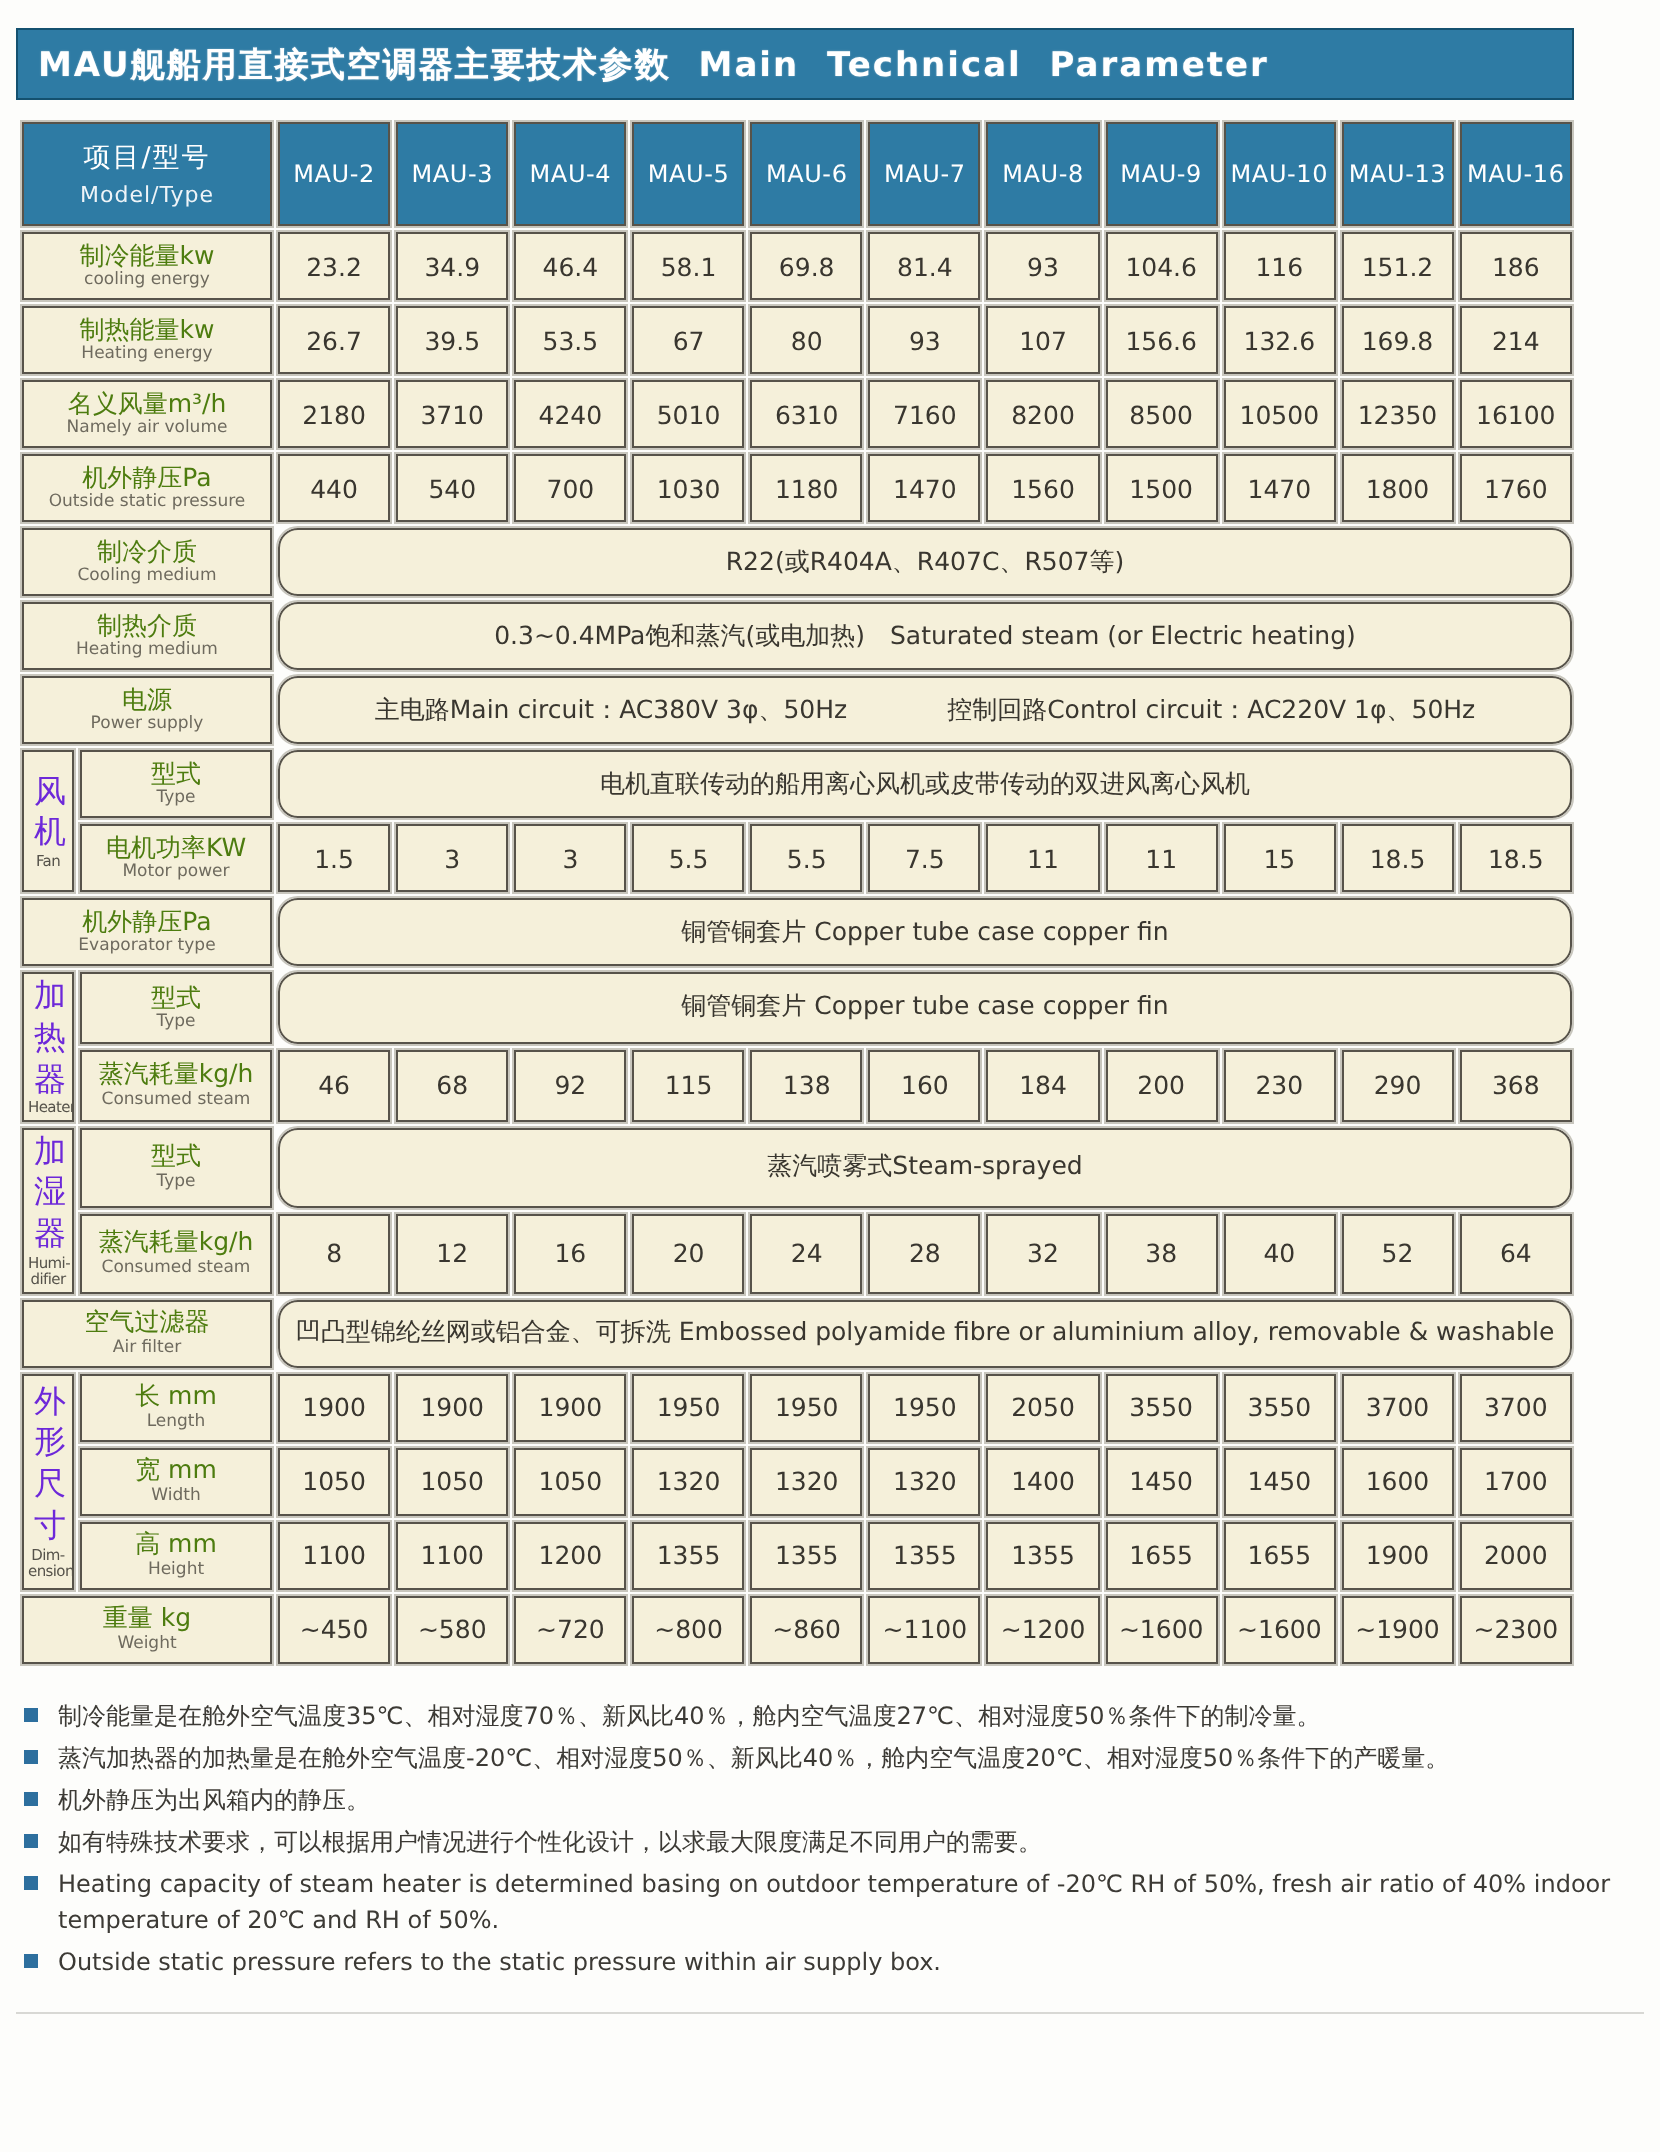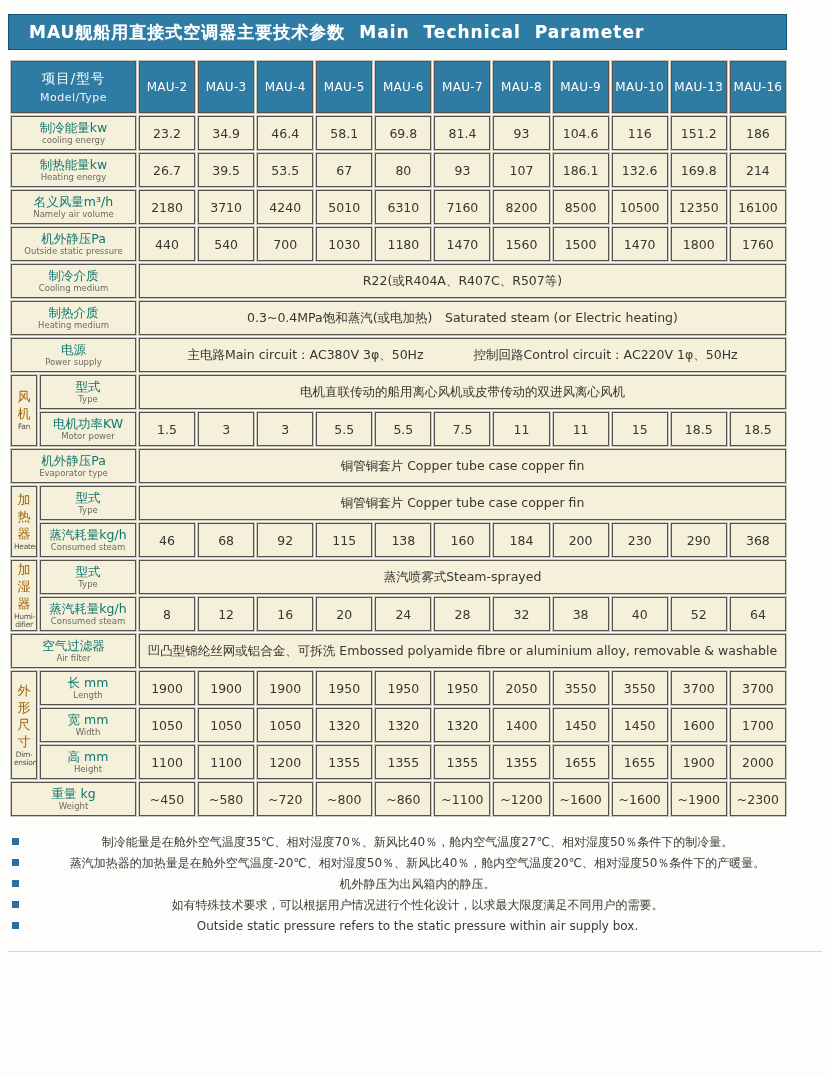--- a/index.html
+++ b/index.html
@@ -19,21 +19,21 @@
     background:#fdfdfb;
     font-family:"DejaVu Sans","Liberation Sans",sans-serif;
   }
   .page{padding:0 8px;width:830px;height:1076px;}
 
   .title-bar{
     margin-top:14px;height:36px;width:779px;
     background:var(--header-bg);
     border:1px solid var(--header-border);
     color:#fff;display:flex;align-items:center;
-    padding-left:20px;
+    padding-left:10px;
     font-size:17px;font-weight:bold;letter-spacing:1px;word-spacing:7px;
     text-shadow:0 0 1px rgba(255,255,255,.4);
   }
 
   table.spec{
     margin-top:8px;width:781px;
     border-collapse:separate;border-spacing:3px;
     table-layout:fixed;
   }
   table.spec th,table.spec td{
@@ -41,33 +41,33 @@
     outline:1px solid var(--cell-outline);
     background:var(--cell-bg);
     text-align:center;vertical-align:middle;
     padding:1px 2px;height:34px;overflow:hidden;
   }
   table.spec th{background:var(--header-bg);height:52px;font-weight:normal;}
   th.corner .zh{font-size:13.5px;color:#ffffff;letter-spacing:1px;}
   th.corner .en{font-size:11px;color:#eef4f8;margin-top:3px;letter-spacing:.5px;}
   th.model{font-size:12px;color:#fff;letter-spacing:.3px;}
 
-  td.label .zh{font-size:12.5px;color:#0f766e;line-height:1.15;}
+  td.label .zh{font-size:12.5px;color:#4d7c0f;line-height:1.15;}
   td.label .en{font-size:8.5px;color:#6e6a5e;line-height:1.1;margin-top:1px;}
   td.group{padding:0;}
   td.group .zh{
-    font-size:13px;color:#a16207;line-height:1.3;
+    font-size:16px;color:#6d28d9;line-height:1.3;
     width:14px;margin:0 auto;word-break:break-all;
   }
   td.group .en{font-size:7.5px;color:#55524a;line-height:1.1;letter-spacing:-.3px;}
   td.val{font-size:12.5px;color:#39362f;}
-  td.merged{font-size:12.5px;color:#39362f;white-space:pre-wrap;}
+  td.merged{font-size:12.5px;color:#39362f;white-space:pre-wrap;border-radius:10px;}
 
   .footnotes{margin-top:14px;padding:0 2px;width:800px;}
-  .fn{display:flex;font-size:12px;line-height:1.5;color:#3c3a35;margin-bottom:3px;text-align:center;}
+  .fn{display:flex;font-size:12px;line-height:1.5;color:#3c3a35;margin-bottom:3px;}
   .fn .bullet{flex:0 0 7px;width:7px;height:7px;background:var(--bullet);margin:5px 10px 0 2px;}
   .fn .fn-text{flex:1;}
 
   .attention{margin-top:16px;border-top:1px solid #d8d8d4;padding:10px 2px 0 2px;}
 </style>
 </head>
 <body>
 
 <div class="page">
 
@@ -131,21 +131,21 @@
             <div class="zh">制热能量kw</div>
             <div class="en">Heating energy</div>
           </td>
           <td class="val">26.7</td>
           <td class="val">39.5</td>
           <td class="val">53.5</td>
           <td class="val">67</td>
           <td class="val">80</td>
           <td class="val">93</td>
           <td class="val">107</td>
-          <td class="val">186.1</td>
+          <td class="val">156.6</td>
           <td class="val">132.6</td>
           <td class="val">169.8</td>
           <td class="val">214</td>
         </tr>
         <tr>
           <td class="label" colspan="2">
             <div class="zh">名义风量m³/h</div>
             <div class="en">Namely air volume</div>
           </td>
           <td class="val">2180</td>
@@ -383,20 +383,24 @@
       <div class="fn">
         <span class="bullet"></span>
         <span class="fn-text">机外静压为出风箱内的静压。</span>
       </div>
       <div class="fn">
         <span class="bullet"></span>
         <span class="fn-text">如有特殊技术要求，可以根据用户情况进行个性化设计，以求最大限度满足不同用户的需要。</span>
       </div>
       <div class="fn">
         <span class="bullet"></span>
+        <span class="fn-text">Heating capacity of steam heater is determined basing on outdoor temperature of -20℃ RH of 50%, fresh air ratio of 40% indoor temperature of 20℃ and RH of 50%.</span>
+      </div>
+      <div class="fn">
+        <span class="bullet"></span>
         <span class="fn-text">Outside static pressure refers to the static pressure within air supply box.</span>
       </div>
     </div>
 
   <div class="attention">
     
     
   </div>
 
 </div>

